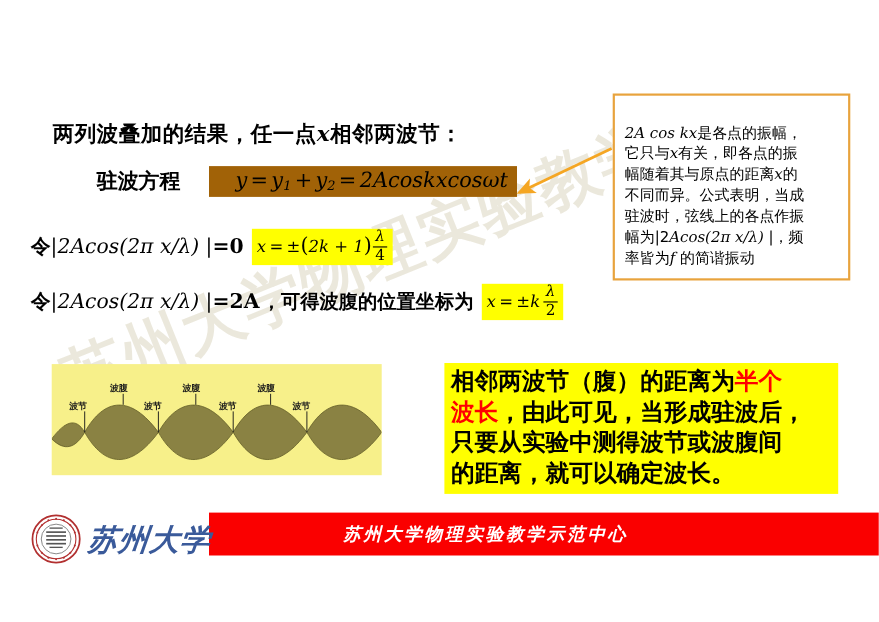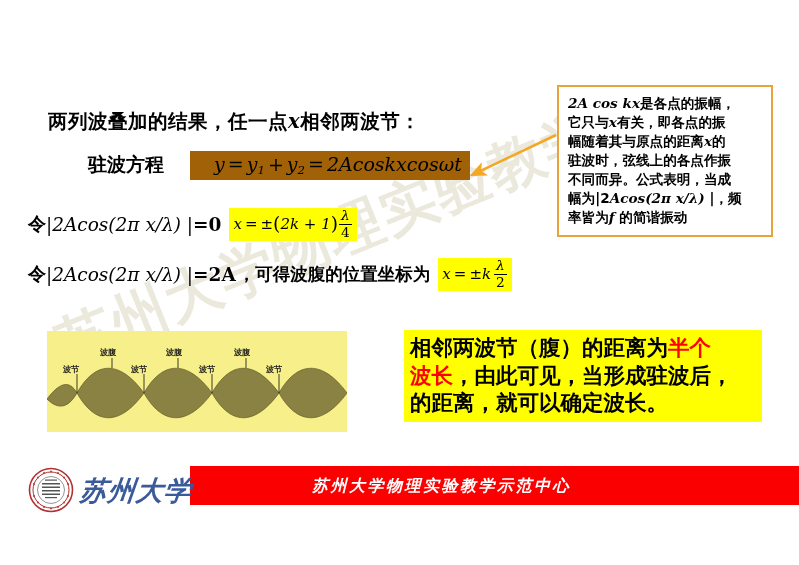--- a/index.html
+++ b/index.html
@@ -97,25 +97,25 @@
   }
 
   
   #callout-box {
     position: absolute;
     left: 557px;
     top: 85px;
     width: 216px;
     border: 2px solid #E8A33D;
     background: #ffffff;
-    padding: 7px 8px 8px 9px;
+    padding: 25px 8px 8px 9px;
     box-sizing: border-box;
     z-index: 6;
     font-size: 13.6px;
-    font-weight: bold;
+    font-weight: normal;
     line-height: 1.40;
     color: #000;
     letter-spacing: 0px;
   }
   #callout-box .it { font-style: italic; font-family: "DejaVu Serif","Liberation Serif",serif; }
 
   
   .cond-line {
     position: absolute;
     left: 28px;
@@ -310,22 +310,22 @@
         <path d="M0,0.4 L6.5,3.2 L0,6 L1.6,3.2 Z" fill="#F5A623"></path>
       </marker>
     </defs>
     <line x1="101" y1="10" x2="17" y2="50" stroke="#F5A623" stroke-width="2.6" marker-end="url(#ah)"></line>
   </svg>
 
   <div id="callout-box">
     <div><span class="it">2A cos kx</span><span>是各点的振幅，</span></div>
     <div><span>它只与</span><span class="it">x</span><span>有关，即各点的振</span></div>
     <div><span>幅随着其与原点的距离</span><span class="it">x</span><span>的</span></div>
+    <div>不同而异。公式表明，当成</div>
     <div>驻波时，弦线上的各点作振</div>
-    <div>不同而异。公式表明，当成</div>
     <div><span>幅为|2</span><span class="it">Acos(2π x/λ)</span><span> |，频</span></div>
     <div><span>率皆为</span><span class="it">f</span><span> 的简谐振动</span></div>
   </div>
 
   <div class="cond-line cond-1">
     <span class="cond-lead">令</span>
     <span class="cond-math">|2Acos(2π x/λ) |</span>
     <span class="cond-bold cond-math">=0</span>
     <span class="hl-formula">
       <span>x</span>
@@ -385,20 +385,21 @@
     <span class="wave-label" style="left:84px;  top:33px;">波节</span>
     <span class="wave-label" style="left:119px; top:16px;">波腹</span>
     <span class="wave-label" style="left:152px; top:33px;">波节</span>
     <span class="wave-label" style="left:187px; top:16px;">波腹</span>
     <span class="wave-label" style="left:219px; top:33px;">波节</span>
   </div>
 
   <div id="conclusion">
     <div><span>相邻两波节（腹）的距离为</span><span class="hlred">半个</span></div>
     <div><span class="hlred">波长</span><span>，由此可见，当形成驻波后，</span></div>
+    <div>只要从实验中测得波节或波腹间</div>
     <div>的距离，就可以确定波长。</div>
   </div>
 
   <div id="footer-bar"></div>
   <div id="footer-text">苏州大学物理实验教学示范中心</div>
 
   <svg id="uni-logo" viewBox="0 0 46 46">
     <circle cx="23" cy="23" r="21.5" fill="#ffffff" stroke="#b23030" stroke-width="1.6"></circle>
     <circle cx="23" cy="23" r="18" fill="none" stroke="#b23030" stroke-width="1"></circle>
     <circle cx="23" cy="23" r="13.5" fill="none" stroke="#888888" stroke-width="0.9"></circle>

